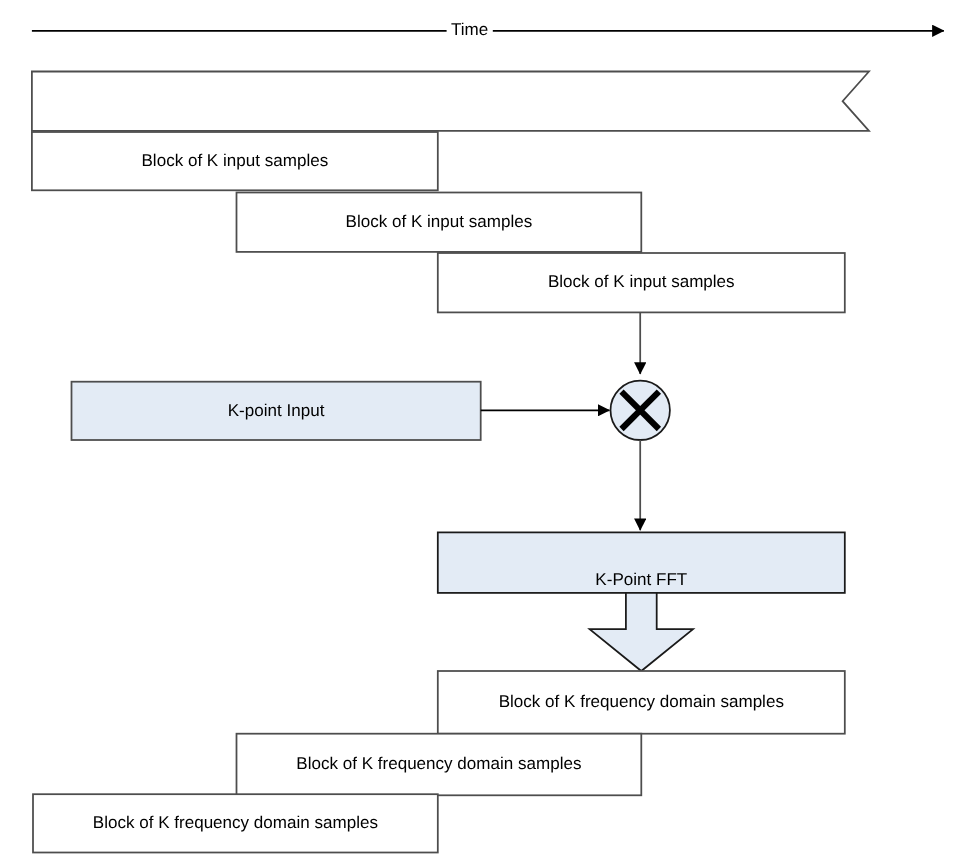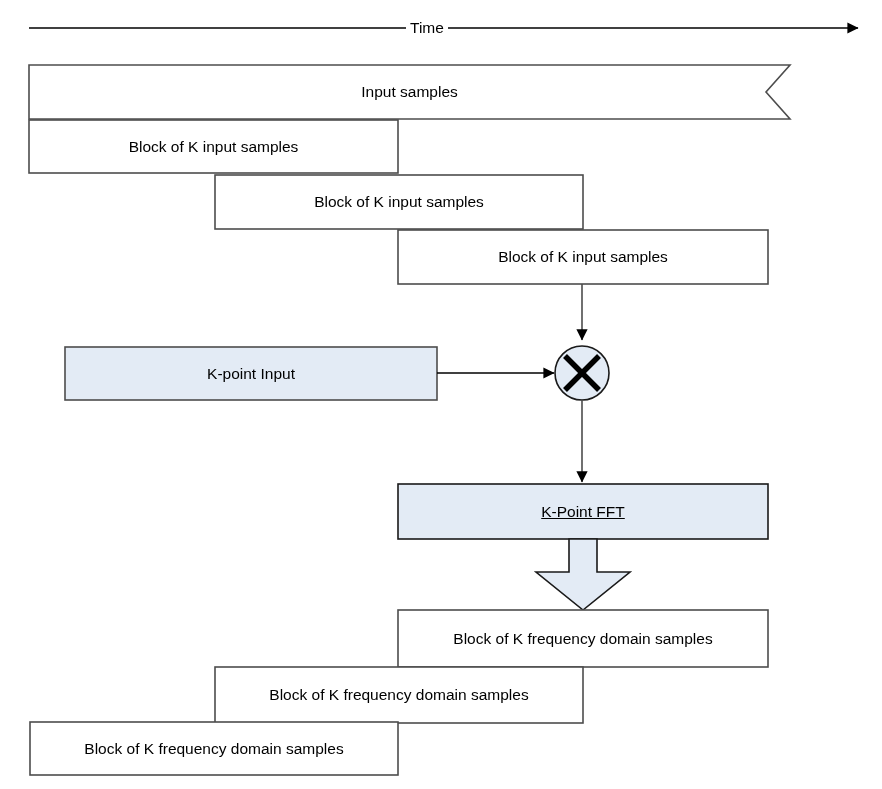--- a/index.html
+++ b/index.html
@@ -113,31 +113,30 @@
     <g>
       <rect x="215" y="667" width="368" height="56" fill="#ffffff" stroke="#4d4d4d" stroke-width="1.6"></rect>
     </g>
     <g>
       <rect x="30" y="722" width="368" height="53" fill="#ffffff" stroke="#4d4d4d" stroke-width="1.6"></rect>
     </g>
   </svg>
 
   <div class="axis-label" style="left:406px; top:20px;">Time</div>
 
-  <div class="box-label" style="left:29px; top:65px; width:761px; height:54px;">Input samples</div>
 
   <div class="box-label" style="left:29px; top:120px; width:369px; height:53px;">Block of K input samples</div>
 
   <div class="box-label" style="left:215px; top:175px; width:368px; height:54px;">Block of K input samples</div>
 
   <div class="box-label" style="left:398px; top:230px; width:370px; height:54px;">Block of K input samples</div>
 
   <div class="box-label" style="left:65px; top:347px; width:372px; height:53px;">K-point Input</div>
 
-  <div class="box-label" style="left:398px; top:484px; width:370px; height:55px;text-decoration:underline;">K-Point FFT</div>
+  <div class="box-label" style="left:398px; top:500px; width:370px; height:55px;">K-Point FFT</div>
 
   <div class="box-label" style="left:398px; top:610px; width:370px; height:57px;">Block of K frequency domain samples</div>
 
   <div class="box-label" style="left:215px; top:667px; width:368px; height:56px;">Block of K frequency domain samples</div>
 
   <div class="box-label" style="left:30px; top:722px; width:368px; height:53px;">Block of K frequency domain samples</div>
 
 </div>
 
 </body></html>

